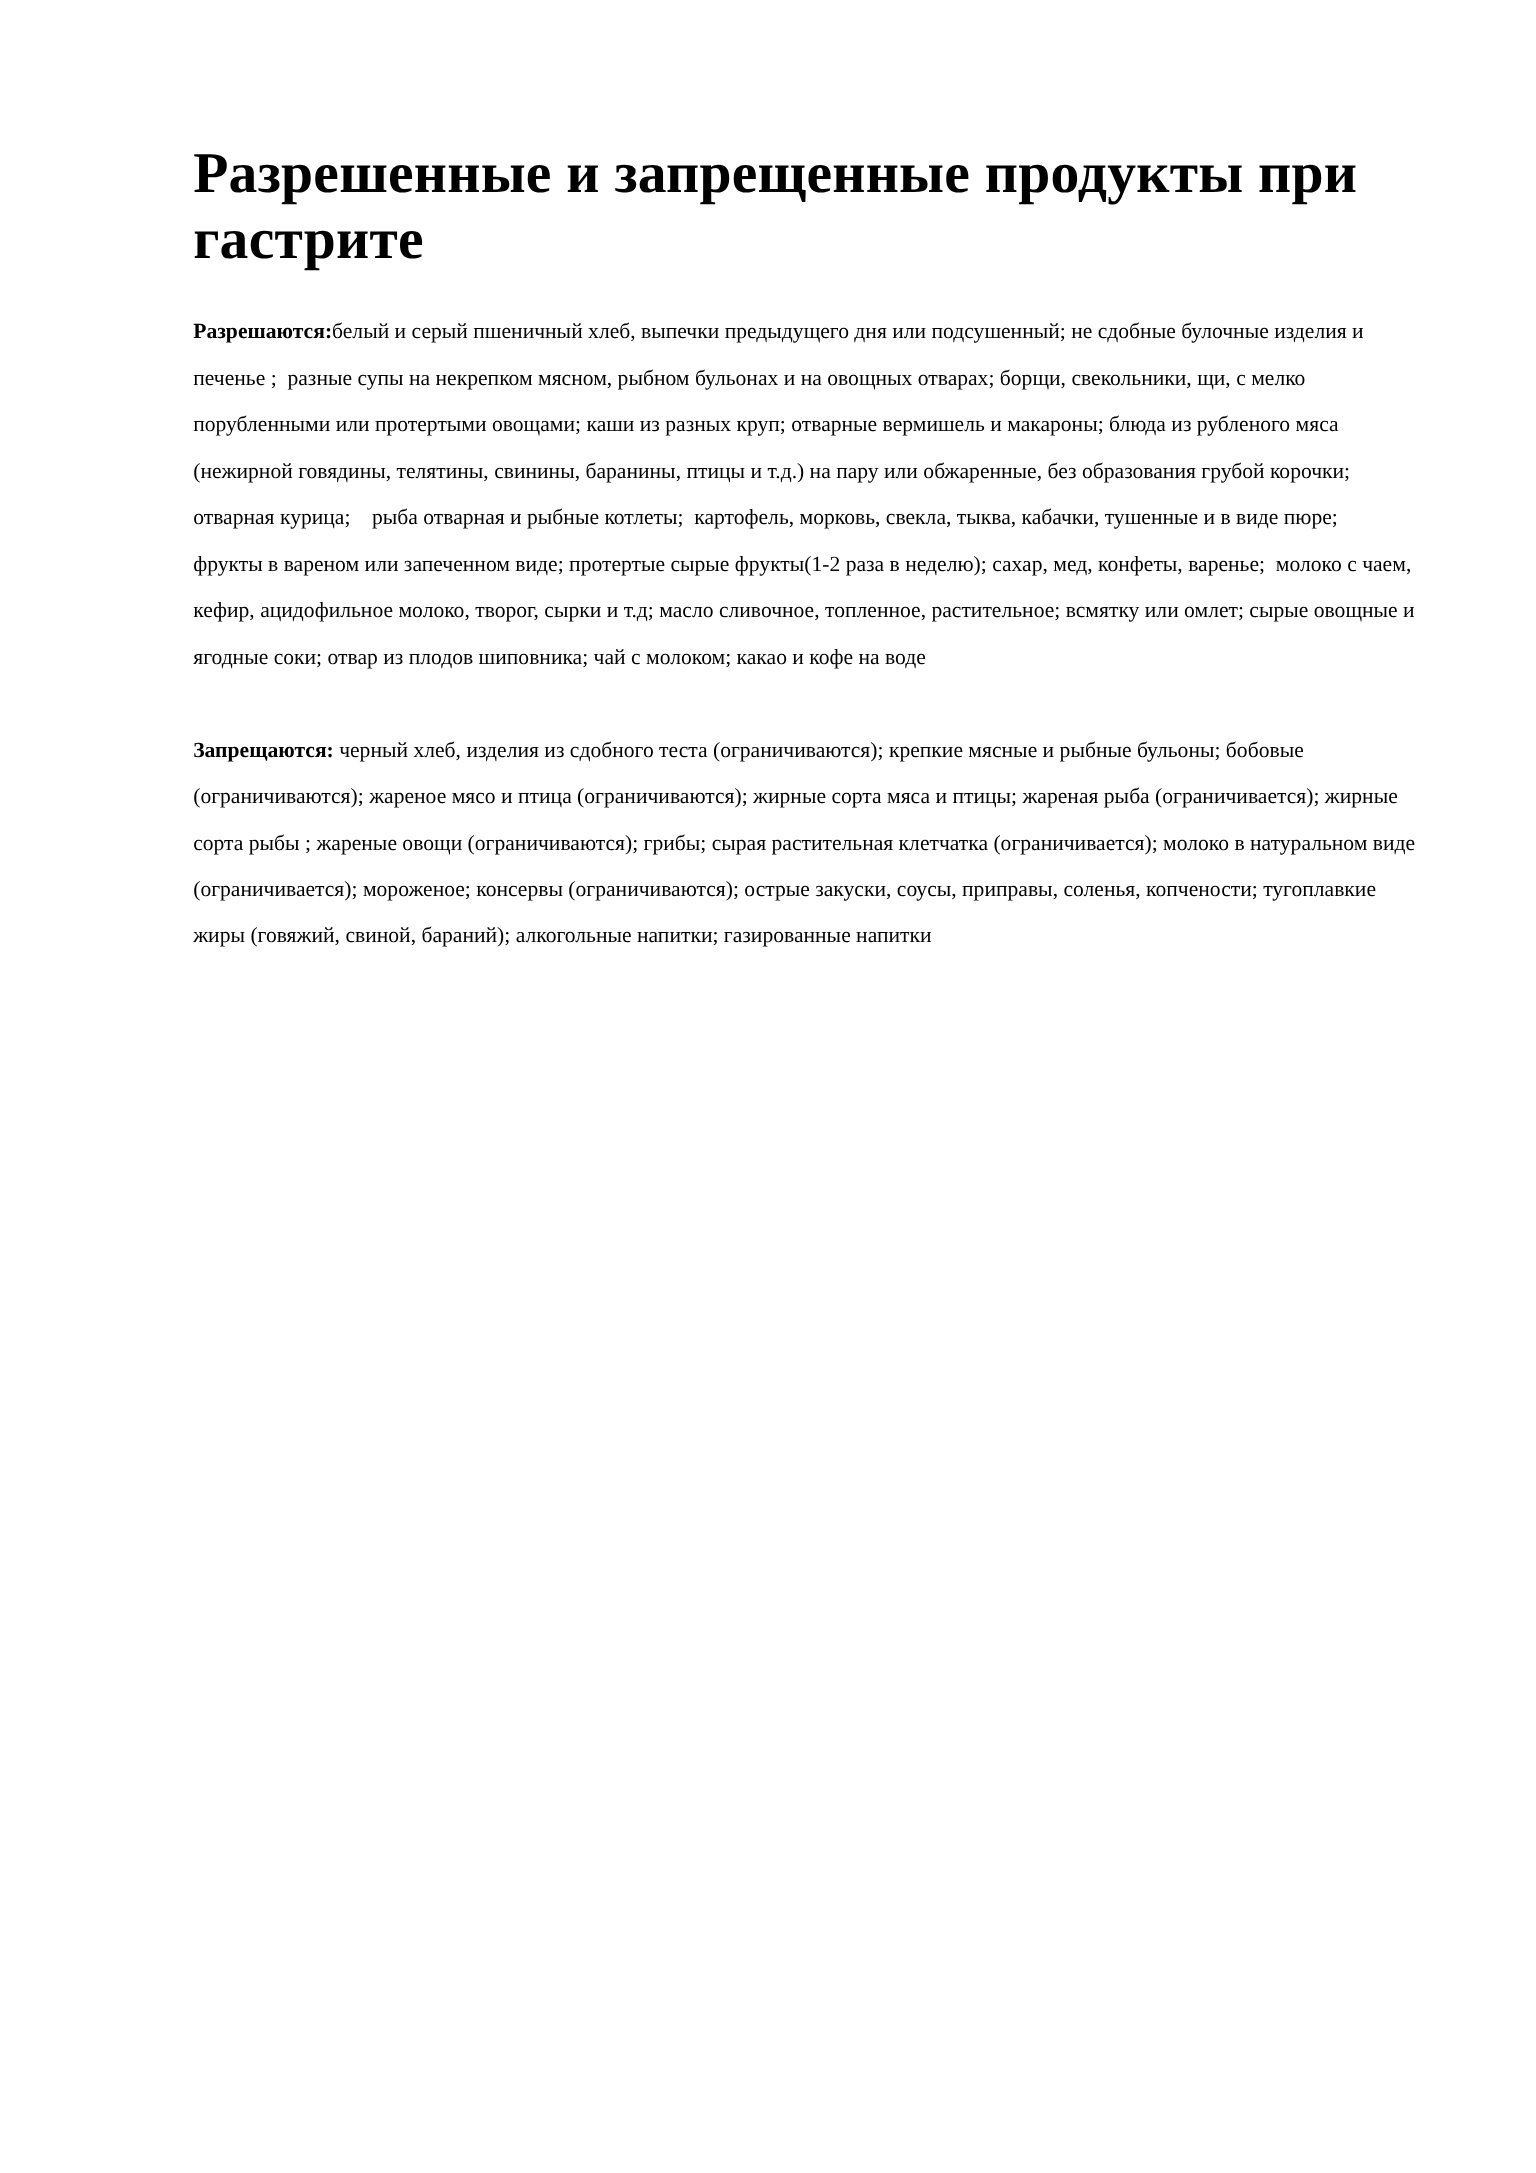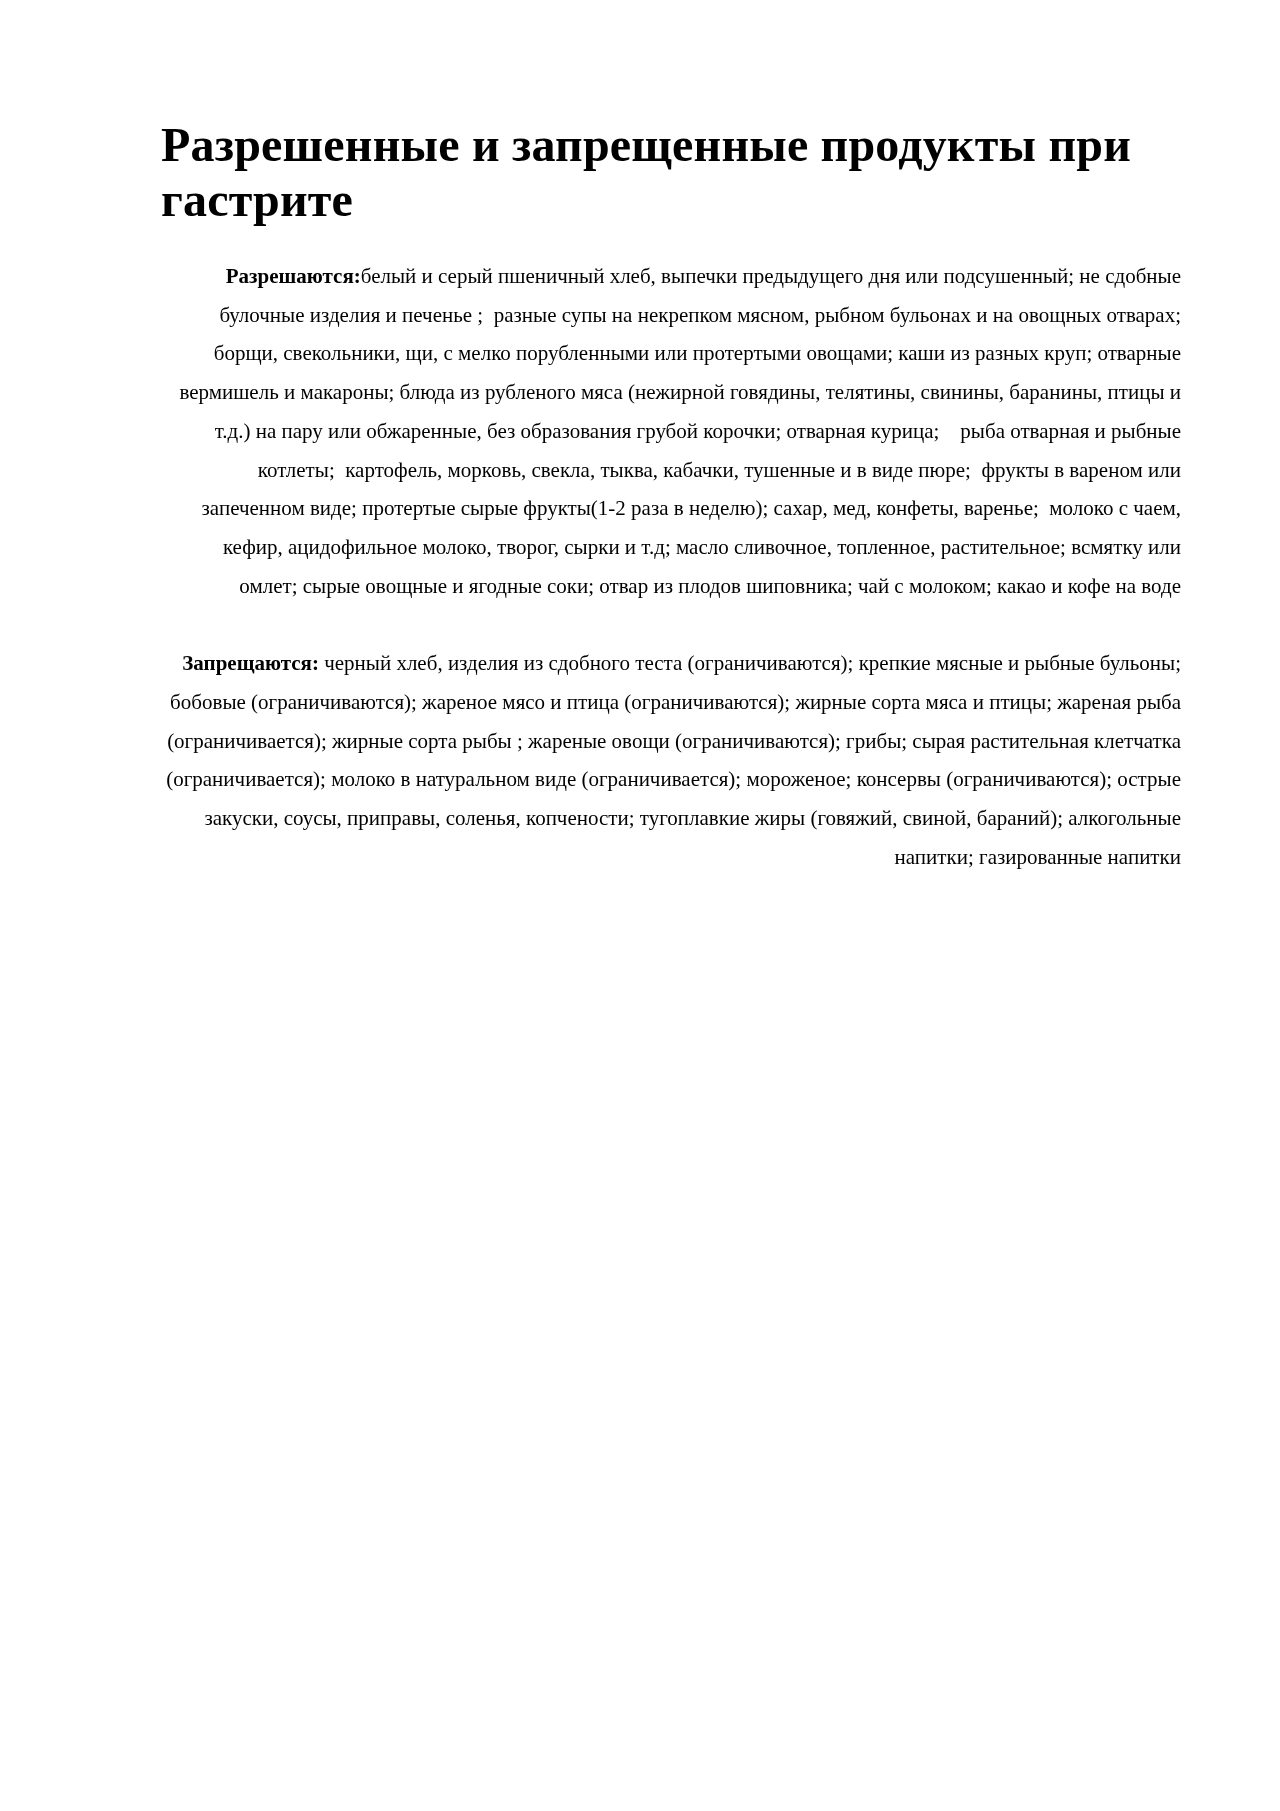--- a/index.html
+++ b/index.html
@@ -23,24 +23,23 @@
   }
   .doc-title {
     margin: 0 0 30px 0;
     font-size: 48px;
     line-height: 55px;
     font-weight: bold;
     letter-spacing: 0.2px;
   }
   .doc-paragraph {
     margin: 0 0 39px 0;
-    font-size: 21px;
+    font-size: 18px;
     line-height: 38.7px;
     white-space: pre-wrap;
-    text-align: right;
   }
   .lead {
     font-weight: bold;
   }
 </style>
 </head>
 <body>
 
 <div class="page">
   <h1 class="doc-title">Разрешенные и запрещенные продукты при гастрите</h1>

